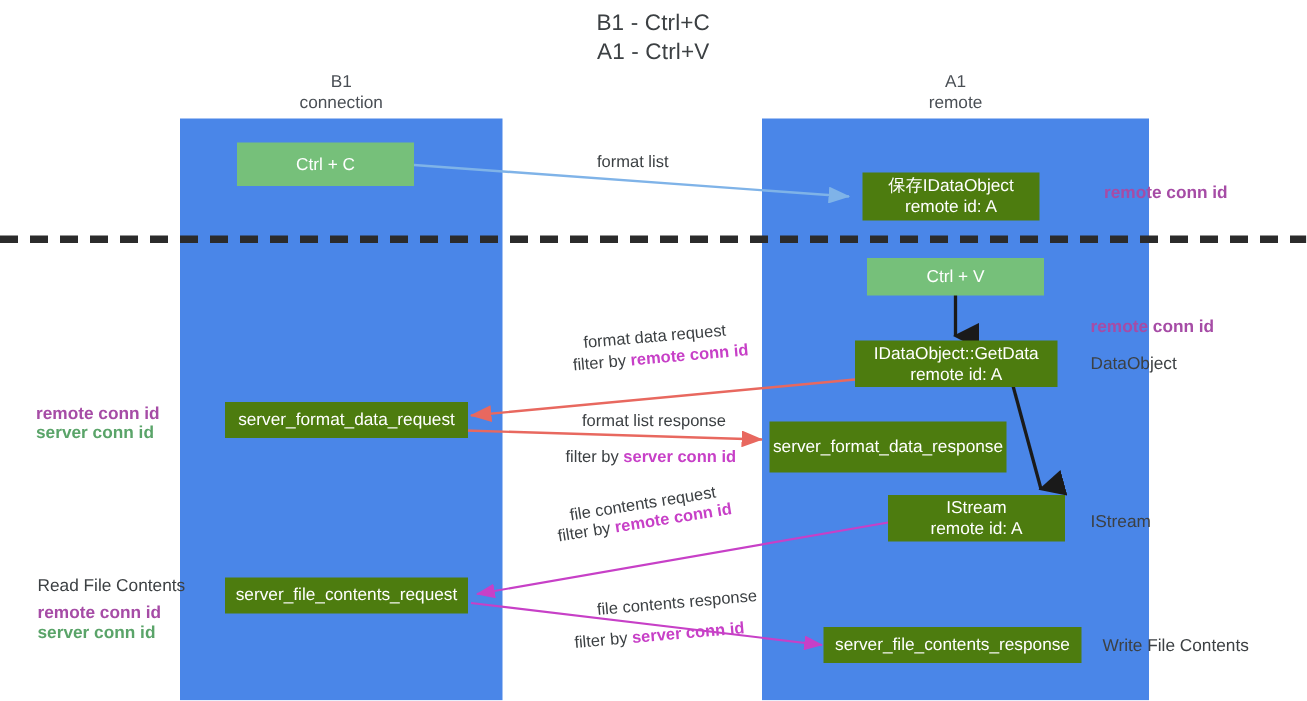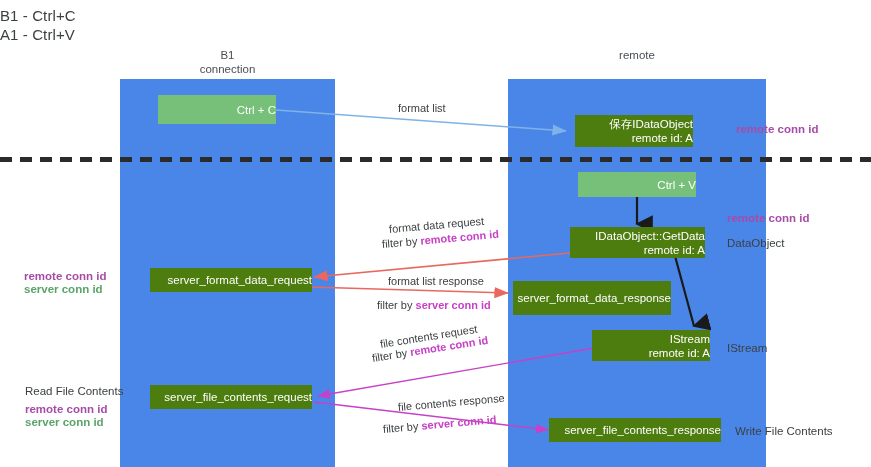--- a/index.html
+++ b/index.html
@@ -17,20 +17,21 @@
     height: 467px;
     overflow: hidden;
     background: #ffffff;
   }
   .abs { position: absolute; }
 
   
   #title {
     left: 0; top: 6px;
     width: 871px;
+    text-align: center;
     font-size: 15px;
     line-height: 19px;
     color: #3c4043;
     letter-spacing: .1px;
   }
 
   
   .col-head {
     text-align: center;
     font-size: 11.5px;
@@ -41,21 +42,21 @@
   
   .lane {
     background: #4a86e8;
   }
 
   
   .node {
     box-sizing: border-box;
     display: flex;
     flex-direction: column;
-    align-items: flex-end;
+    align-items: center;
     justify-content: center;
     color: #ffffff;
     font-size: 11.5px;
     line-height: 14px;
     text-align: center;
     padding: 2px 0;
   }
   .node.green { background: #76c07a; }
   .node.orange { background: #4d7c0f; }
   .node .l2 { display: block; }
@@ -149,20 +150,21 @@
   <div class="abs" id="title">
     <div>B1 - Ctrl+C</div>
     <div>A1 - Ctrl+V</div>
   </div>
 
   <div class="abs col-head" style="left:120px; top:49px; width:215px;">
     <div>B1</div>
     <div>connection</div>
   </div>
   <div class="abs col-head" style="left:508px; top:49px; width:258px;">
+    <div>A1</div>
     <div>remote</div>
   </div>
 
   <div class="abs node green" style="left:158px; top:95px; width:118px; height:29px;">
     <span>Ctrl + C</span>
   </div>
 
   <div class="abs node orange" style="left:575px; top:115px; width:118px; height:32px;">
     <span>保存IDataObject</span>
     <span class="l2">remote id: A</span>

